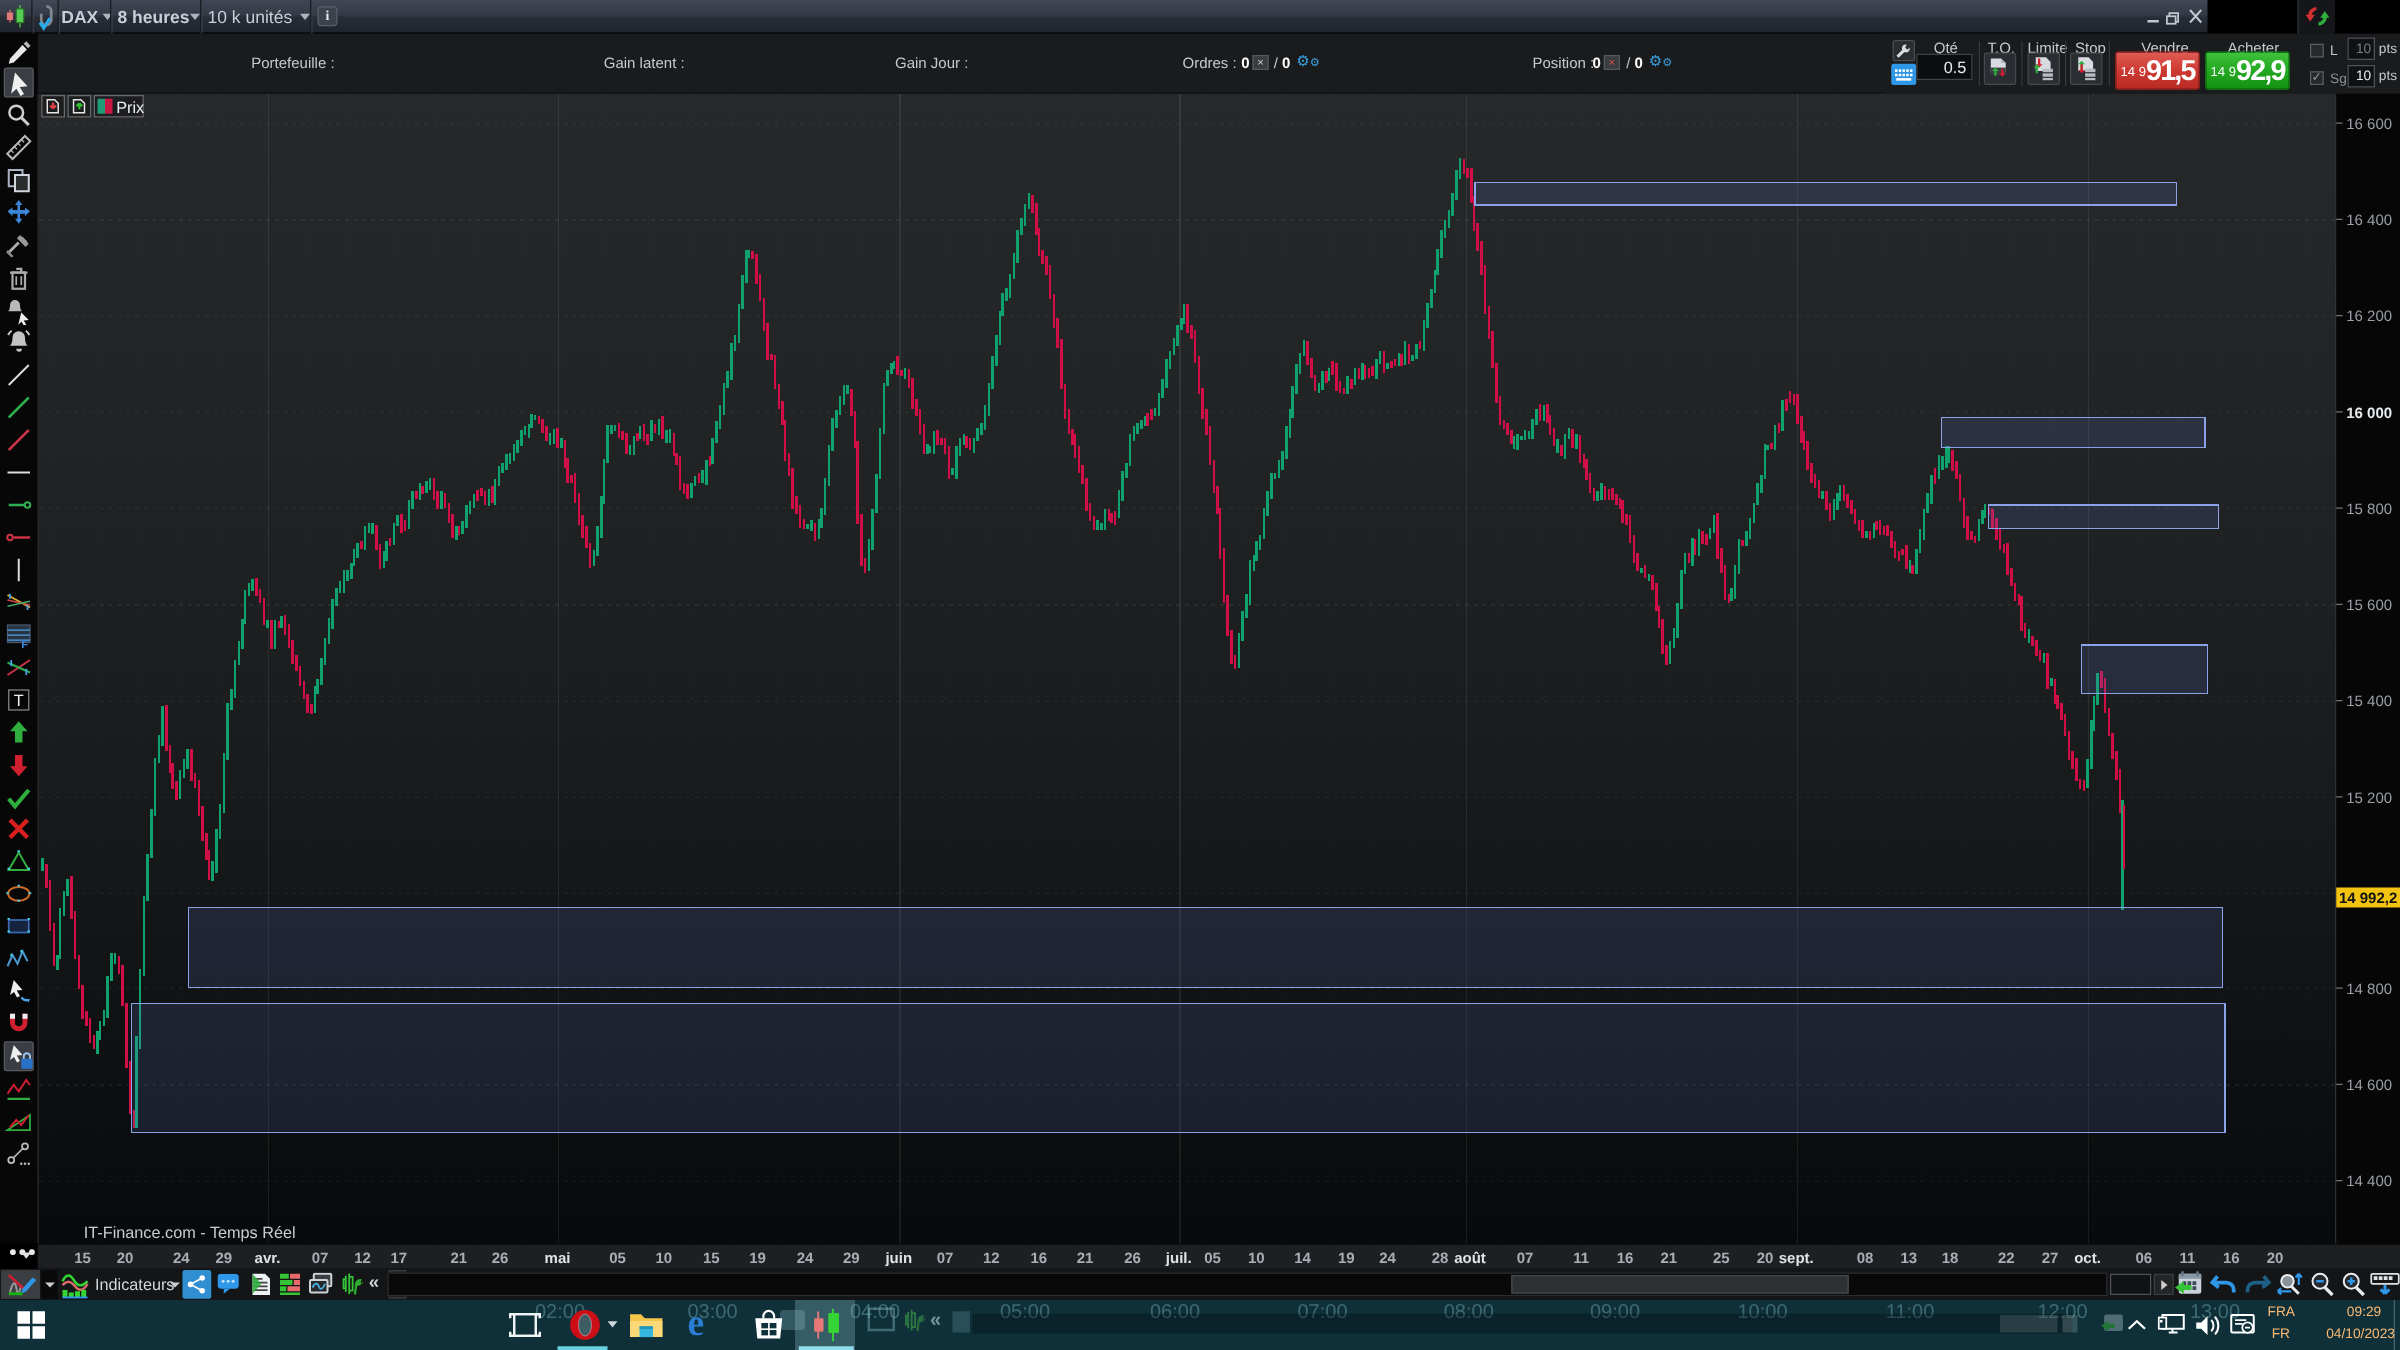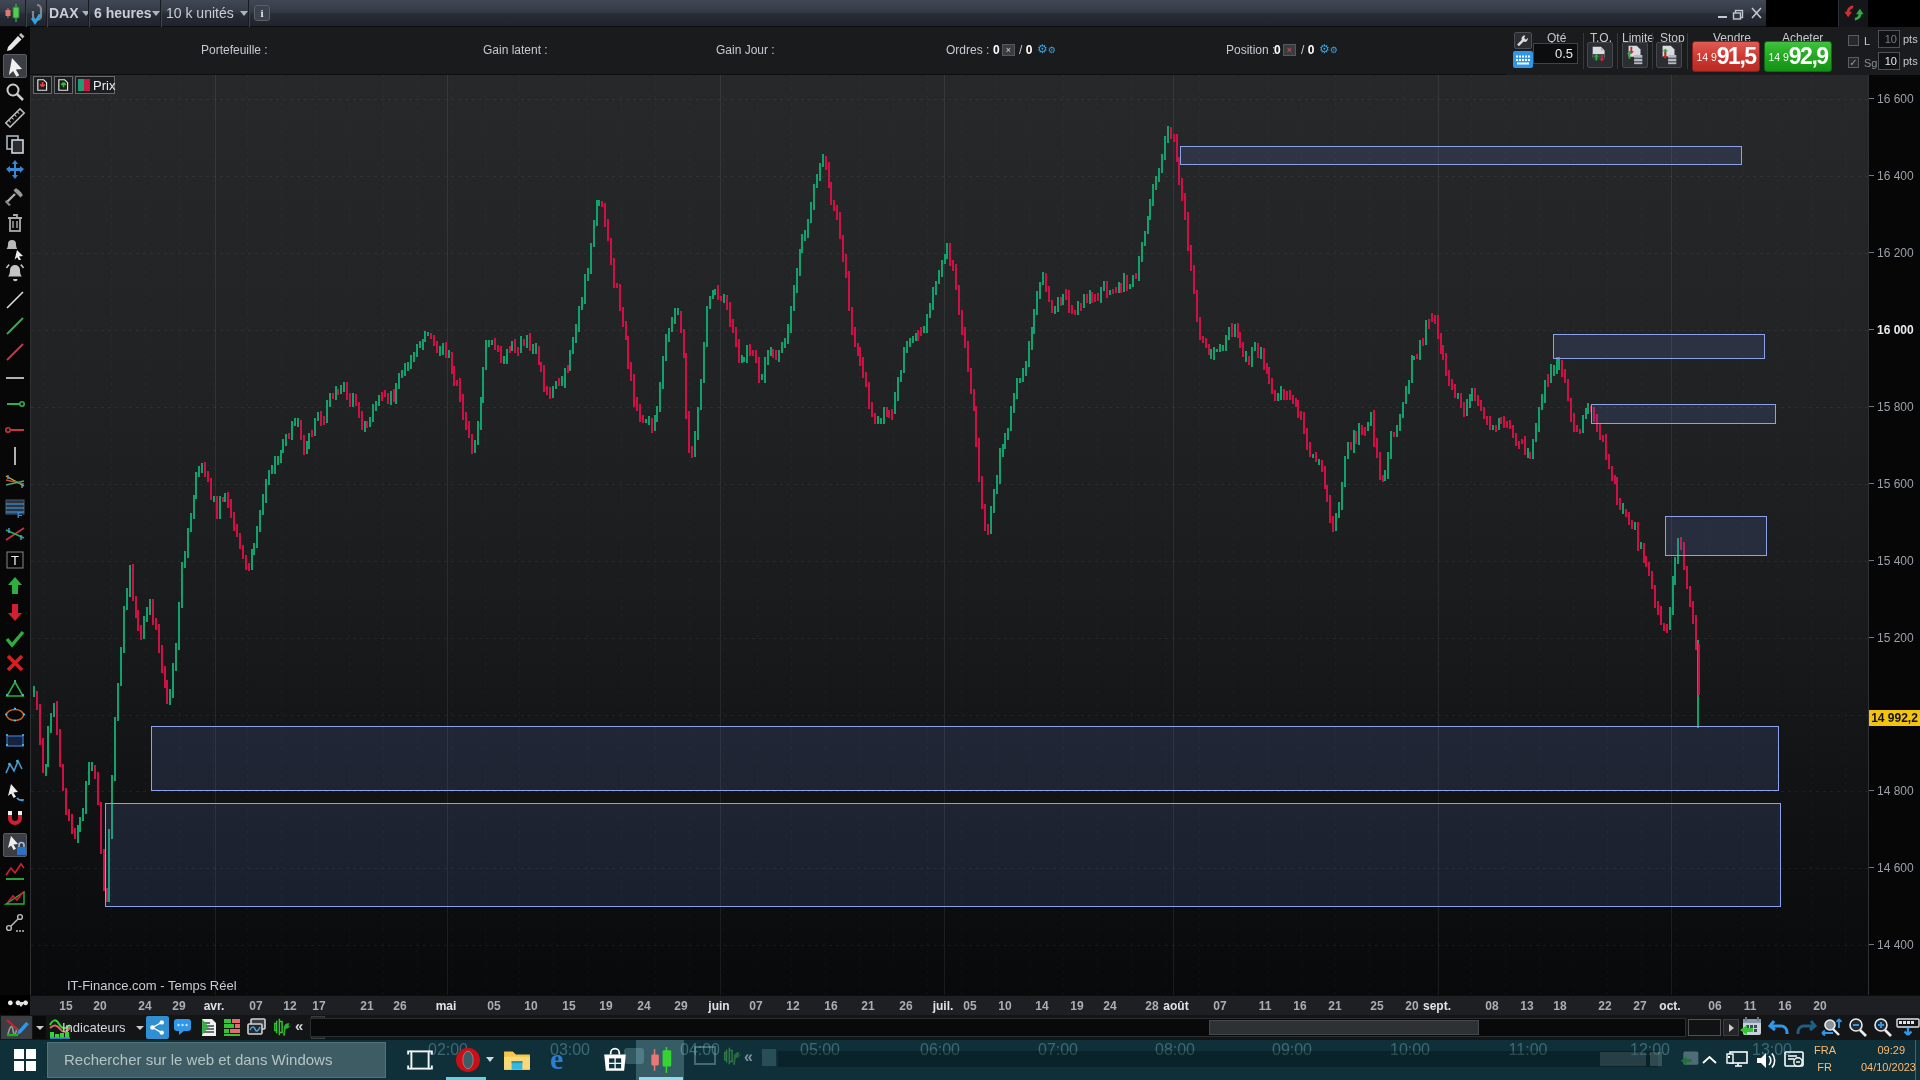--- a/index.html
+++ b/index.html
@@ -92,21 +92,21 @@
   </svg>
   <div class="tsep" style="left:25px"></div>
   <svg width="18" height="24" viewBox="0 0 18 24" style="position:absolute;left:28px;top:2px">
     <path d="M9 3a4 4 0 014 4v7a4 4 0 01-8 0V9" fill="none" stroke="#82878e" stroke-width="2.2"></path>
     <path d="M4 16l3 4.5 5-8" fill="none" stroke="#28a8e8" stroke-width="2.6"></path>
   </svg>
   <div class="tsep" style="left:46px"></div>
   <span class="txt" style="left:49px">DAX</span>
       <i class="dda" style="left:82px"></i>
   <div class="tsep" style="left:88px"></div>
-  <span class="txt" style="left:94px">6 heures</span>
+  <span class="txt" style="left:94px">8 heures</span>
       <i class="dda" style="left:152px"></i>
   <div class="tsep" style="left:160px"></div>
   <span class="txt" style="left:166px;font-weight:normal">10 k unités</span>
       <i class="dda" style="left:240px"></i>
   <div class="tsep" style="left:248px"></div>
   <div style="position:absolute;left:254px;top:5px;width:16px;height:16px;background:#3c424c;border:1px solid #5a6068;border-radius:3px;color:#e8eaee;font-size:11px;font-weight:bold;text-align:center;line-height:14px;font-family:'Liberation Serif',serif">i</div>
   <div id="rtab">
     <svg width="20" height="20" viewBox="0 0 24 24" style="position:absolute;left:5px;top:3px">
       <path d="M11 3A8.5 8.5 0 003 10.5H0.5L5 17l4.5-6.5H6.5A5.5 5.5 0 0111 6.2z" fill="#d23030"></path>
       <path d="M13 21a8.5 8.5 0 008-7.5h2.5L19 7l-4.5 6.5h3A5.5 5.5 0 0113 17.8z" fill="#2fae3f"></path>
@@ -485,21 +485,21 @@
         <path d="M2 8C5 2 8 2 11 7s6 6 11 1" fill="none" stroke="#35d435" stroke-width="2"></path>
         <path d="M2 11c4-4 7-3 10 1s7 4 10-2" fill="none" stroke="#d86a6a" stroke-width="2"></path>
         <g fill="#35d435">
           <rect x="2" y="15" width="4" height="6"></rect>
           <rect x="7" y="17" width="4" height="4"></rect>
           <rect x="12" y="16" width="4" height="5"></rect>
           <rect x="17" y="15" width="4" height="6"></rect>
         </g>
         <path d="M2 21h20" stroke="#2f97e8" stroke-width="1.6"></path>
       </svg>
-  <span style="position:absolute;left:62px;top:5px;color:#d4d7db;font-size:13px">Indicateurs</span>
+  <span style="position:absolute;left:76px;top:5px;color:#d4d7db;font-size:13px">Indicateurs</span>
   <i style="position:absolute;left:136px;top:11px;border-left:4px solid transparent;border-right:4px solid transparent;border-top:4px solid #ccc"></i>
   <div style="position:absolute;left:146px;top:1px;width:23px;height:23px;background:#2f8fd0;border-radius:2px">
     <svg width="17" height="17" viewBox="0 0 20 20" style="margin:3px">
           <circle cx="15" cy="4" r="2.6" fill="#fff"></circle>
           <circle cx="4" cy="10" r="2.6" fill="#fff"></circle>
           <circle cx="15" cy="16" r="2.6" fill="#fff"></circle>
           <path d="M4 10l11-6M4 10l11 6" stroke="#fff" stroke-width="1.6"></path>
         </svg>
   </div>
   <svg width="20" height="18" viewBox="0 0 20 18" style="position:absolute;left:174px;top:4px">
@@ -627,21 +627,20 @@
         <path d="M1 14l7-5v3h6v4H8v3z" fill="#35c435"></path>
       </svg>
   <svg width="24" height="24" viewBox="0 0 24 24" style="position:absolute;left:13px;top:8px">
         <g fill="#fff">
           <rect x="1" y="1" width="10" height="10"></rect>
           <rect x="13" y="1" width="10" height="10"></rect>
           <rect x="1" y="13" width="10" height="10"></rect>
           <rect x="13" y="13" width="10" height="10"></rect>
         </g>
       </svg>
-  <div id="tsearch">Rechercher sur le web et dans Windows</div>
   <svg class="tbicon" width="26" height="26" viewBox="0 0 26 26" style="left:406px">
         <rect x="5" y="5" width="16" height="16" fill="none" stroke="#f2f5f6" stroke-width="1.8"></rect>
         <path d="M2 8v-3h3M24 8v-3h-3M2 18v3h3M24 18v3h-3" stroke="#f2f5f6" stroke-width="1.8" fill="none"></path>
       </svg>
   <div class="uline" style="left:446px;width:40px"></div>
   <svg class="tbicon" width="27" height="27" viewBox="0 0 27 27" style="left:454px">
         <circle cx="13.5" cy="13.5" r="11.5" fill="#cc0f16"></circle>
         <ellipse cx="13.5" cy="13.5" rx="5" ry="8.5" fill="#3e5c63"></ellipse>
         <ellipse cx="13.5" cy="13.5" rx="5" ry="8.5" fill="none" stroke="#fff" stroke-width="0.6" opacity="0.5"></ellipse>
       </svg>

